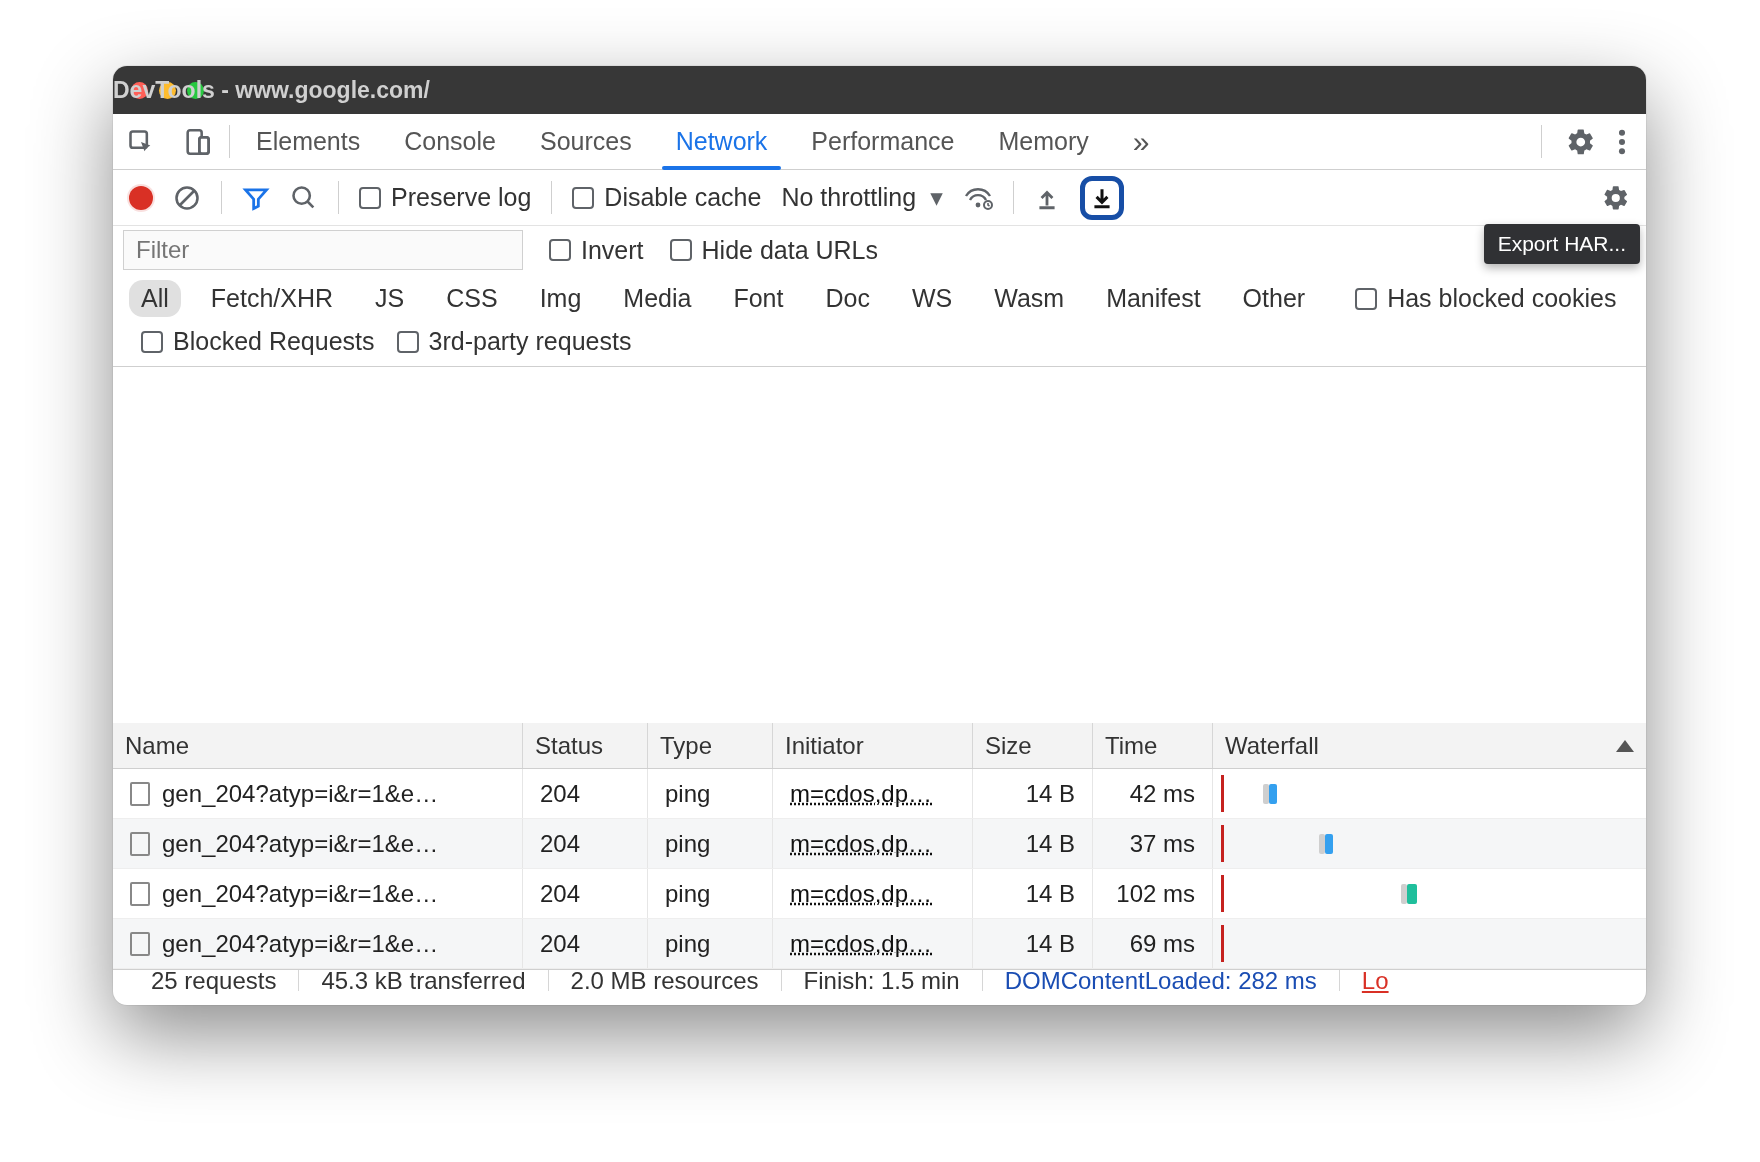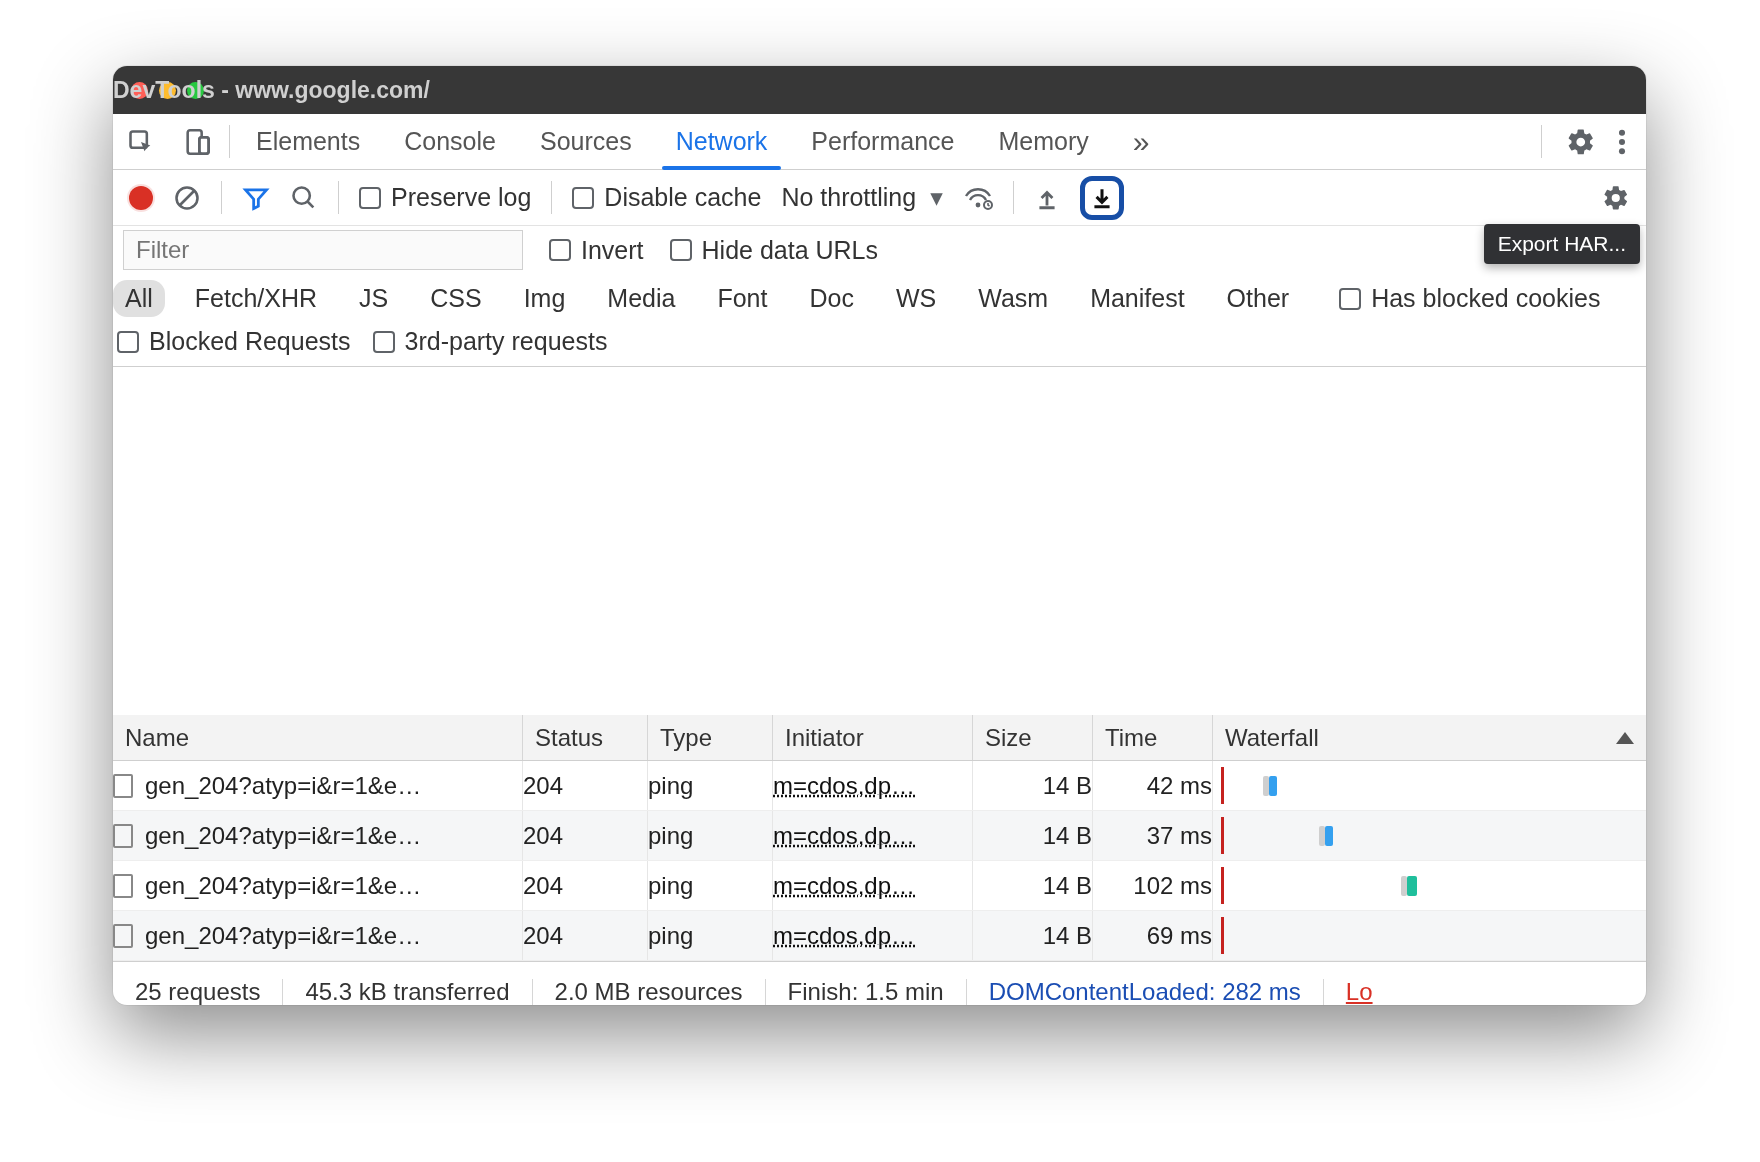--- a/index.html
+++ b/index.html
@@ -63,26 +63,26 @@
     padding:8px 14px; border-radius:4px; white-space:nowrap; box-shadow:0 4px 10px rgba(0,0,0,.3);
   }
 
   
   .filters-a{
     display:flex; align-items:center; gap:26px; padding:4px 10px 6px 10px; font-size:25px; color:#333; flex:0 0 auto;
   }
   .filter-input{ width:400px; height:40px; border:1px solid #d0d0d0; background:#fafafa; font-size:24px; padding:4px 12px; color:#777;}
   
   .filters-b{
-    display:flex; align-items:center; flex-wrap:wrap; gap:18px; padding:4px 12px 6px 0; font-size:25px; color:#333; flex:0 0 auto;
+    display:flex; align-items:center; flex-wrap:wrap; gap:18px; padding:4px 12px 6px 16px; font-size:25px; color:#333; flex:0 0 auto;
   }
   .chip{padding:4px 12px; border-radius:14px; cursor:default;}
   .chip.active{background:#e0e0e0;}
   .filters-c{
-    display:flex; align-items:center; gap:22px; padding:4px 12px 10px 4px; font-size:25px; color:#333; flex:0 0 auto;
+    display:flex; align-items:center; gap:22px; padding:4px 12px 10px 28px; font-size:25px; color:#333; flex:0 0 auto;
     border-bottom:1px solid #cfcfcf;
   }
 
   
   .timeline{ height:190px; border-bottom:1px solid #cfcfcf; flex:0 0 auto; position:relative; background:#fff;}
   .timeline .ticks{ position:absolute; left:0; right:0; top:0; height:36px; display:flex; font-size:22px; color:#444;}
   .timeline .tick{ flex:1; border-left:1px solid #e4e4e4; padding:6px 0 0 0; text-align:right; padding-right:10px;}
   .timeline .body{position:absolute; left:0; right:0; top:36px; bottom:0;}
   .timeline .life{position:absolute; left:2px; top:8px; bottom:8px; width:3px; background:#d93025;}
 
@@ -90,35 +90,35 @@
   .tablewrap{ flex:1 1 auto; display:flex; flex-direction:column; overflow:hidden;justify-content:flex-end;}
   .thead,.trow{ display:grid; grid-template-columns: 410px 125px 125px 200px 120px 120px 1fr; align-items:center;}
   .thead{ height:46px; border-bottom:1px solid #cfcfcf; font-size:24px; color:#333; background:#f3f3f3;}
   .thead .th{ padding:0 12px; border-right:1px solid #d6d6d6; height:100%; display:flex; align-items:center; justify-content:space-between;}
   .thead .th:last-child{border-right:none;}
   .sort-tri{ width:0;height:0;border-left:9px solid transparent;border-right:9px solid transparent;border-bottom:12px solid #555;}
   .tbody{ overflow:hidden;}
   .trow{ height:50px; font-size:24px; color:#222; border-bottom:1px solid #eee;}
   .trow:nth-child(odd){background:#fff;}
   .trow:nth-child(even){background:#f5f6f7;}
-  .td{ padding:0 0; border-right:1px solid #e6e6e6; height:100%; display:flex; align-items:center; overflow:hidden; white-space:nowrap; text-overflow:ellipsis;}
+  .td{ padding:0 17px; border-right:1px solid #e6e6e6; height:100%; display:flex; align-items:center; overflow:hidden; white-space:nowrap; text-overflow:ellipsis;}
   .td:last-child{border-right:none; position:relative;}
   .td.size,.td.time{justify-content:flex-end;}
   .file-ico{ width:20px;height:24px;border:2px solid #888; border-radius:2px; margin-right:12px; flex:0 0 auto;}
   .initiator{ text-decoration: underline dotted; color:#111;}
   .wf-line{position:absolute; left:8px; top:6px; bottom:6px; width:3px; background:#c5221f;}
   .wf-bar{position:absolute; top:15px; height:20px; border-radius:2px;}
   .wf-pre{background:#cfcfcf;}
   .wf-main{background:#34a0ef;}
   .wf-alt{background:#1fbf9c;}
 
   
   .statusbar{
-    height:44px; border-top:1px solid #cfcfcf; display:flex; align-items:flex-end; gap:0; font-size:24px; color:#333; flex:0 0 auto;
-    overflow:hidden; padding:0 0;
+    height:36px; border-top:1px solid #cfcfcf; display:flex; align-items:flex-start; gap:0; font-size:24px; color:#333; flex:0 0 auto;
+    overflow:hidden; padding:0 16px;
   }
   .statusbar .seg{ padding:0 22px; border-right:1px solid #d6d6d6; height:60%; display:flex; align-items:center; white-space:nowrap;}
   .statusbar .link{color:#1a4db3;}
   .statusbar .red{color:#d93025;text-decoration:underline;}
 
   
   svg{display:block;}
   .ico-grey{stroke:#5f6368; fill:none; stroke-width:2.2;}
   .chev{font-size:30px; color:#555;}
 </style>

